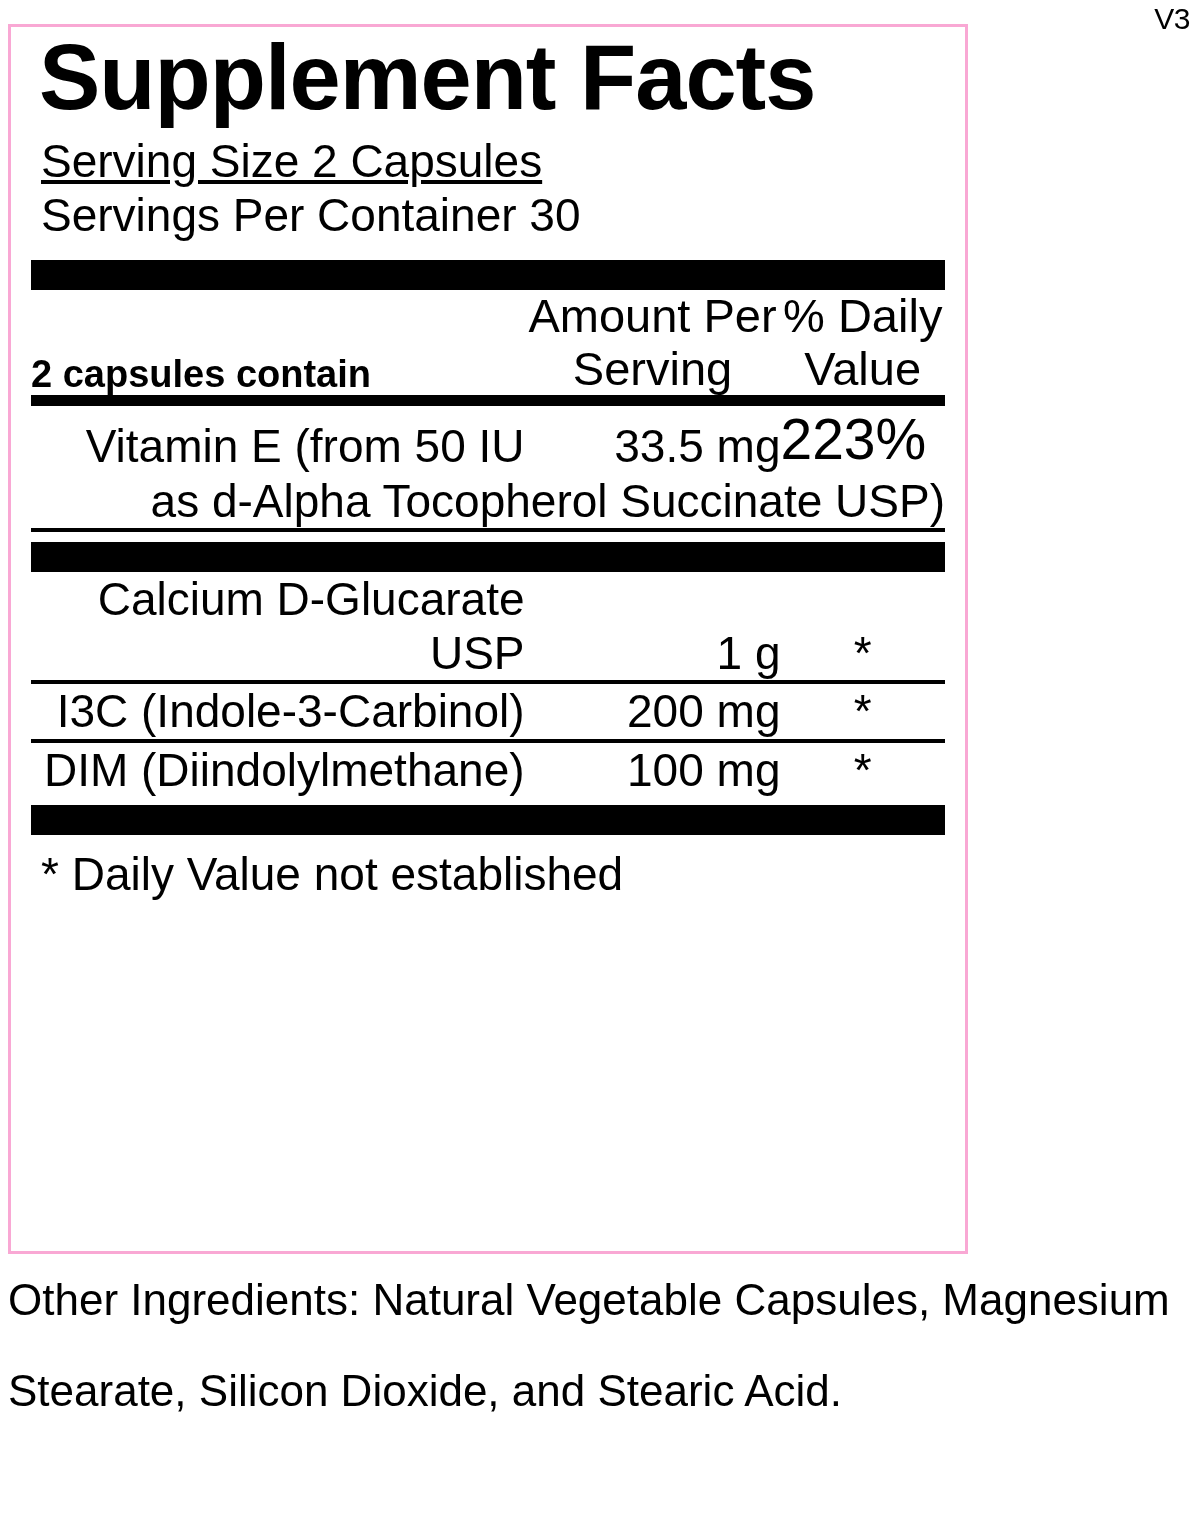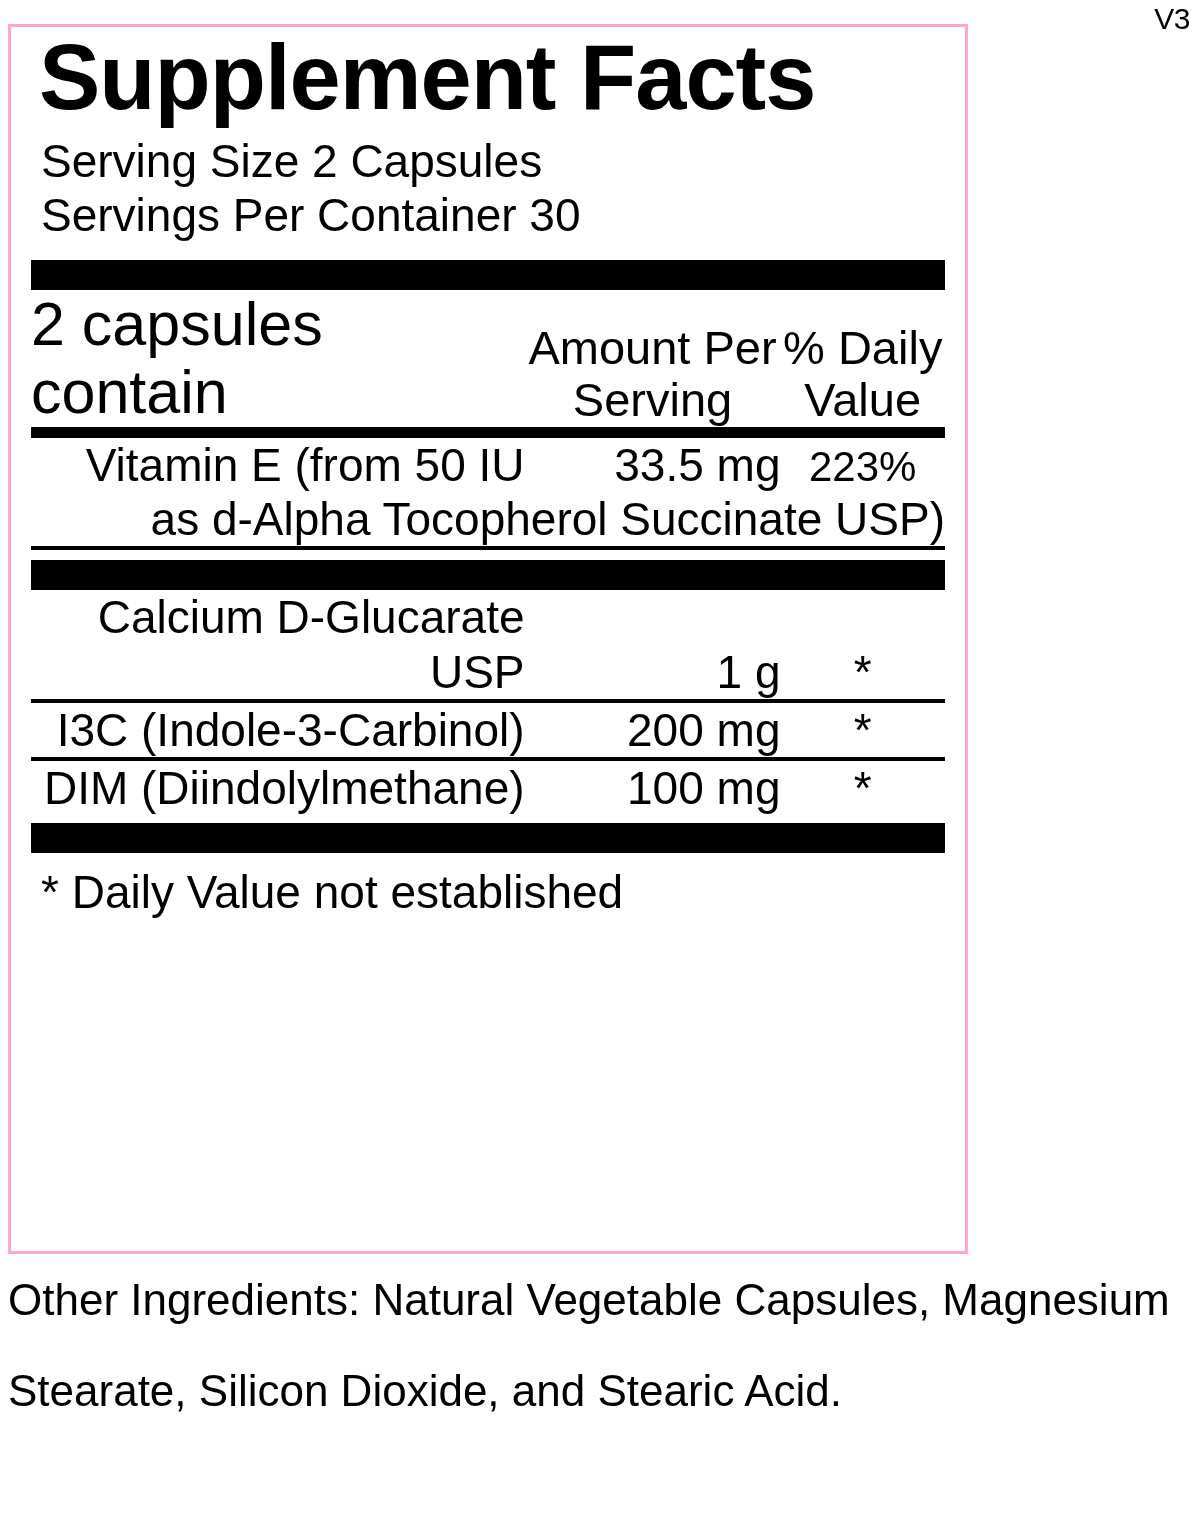--- a/index.html
+++ b/index.html
@@ -56,20 +56,21 @@
   }
 
   .serving-line {
     font-size: 46px;
     line-height: 1.18;
     margin-left: 10px;
     white-space: nowrap;
   }
   .serving-line.first {
     margin-top: 8px;
+    text-decoration: underline;
   }
 
   .rule-thick {
     height: 30px;
     background: #000;
     margin-top: 18px;
   }
   .rule-med {
     height: 11px;
     background: #000;
@@ -95,22 +96,22 @@
   .col-dv   { width: 18%; }
 
   .hdr {
     font-size: 47px;
     font-weight: normal;
     line-height: 1.12;
     text-align: center;
     padding-bottom: 2px;
   }
   .hdr-left {
-    font-size: 61px;
-    font-weight: normal;
+    font-size: 38px;
+    font-weight: bold;
     line-height: 1.12;
     text-align: left;
     padding-left: 8px;
     padding-bottom: 6px;
   }
   .hdr-block {
     padding-top: 10px;
     padding-bottom: 6px;
   }
   .cell-name {
@@ -118,23 +119,23 @@
     line-height: 1.18;
     text-align: right;
     padding-left: 8px;
   }
   .cell-amt {
     font-size: 46px;
     line-height: 1.18;
     text-align: right;
   }
   .cell-dv {
-    font-size: 42px;
-    line-height: 1.18;
-    text-align: center;
+    font-size: 57px;
+    line-height: 1.18;
+    text-align: left;
     padding-right: 10px;
     margin-top: 24px;
   }
   .cell-star {
     font-size: 46px;
     line-height: 1.18;
     text-align: center;
     padding-right: 40px;
   }
   .subline {

